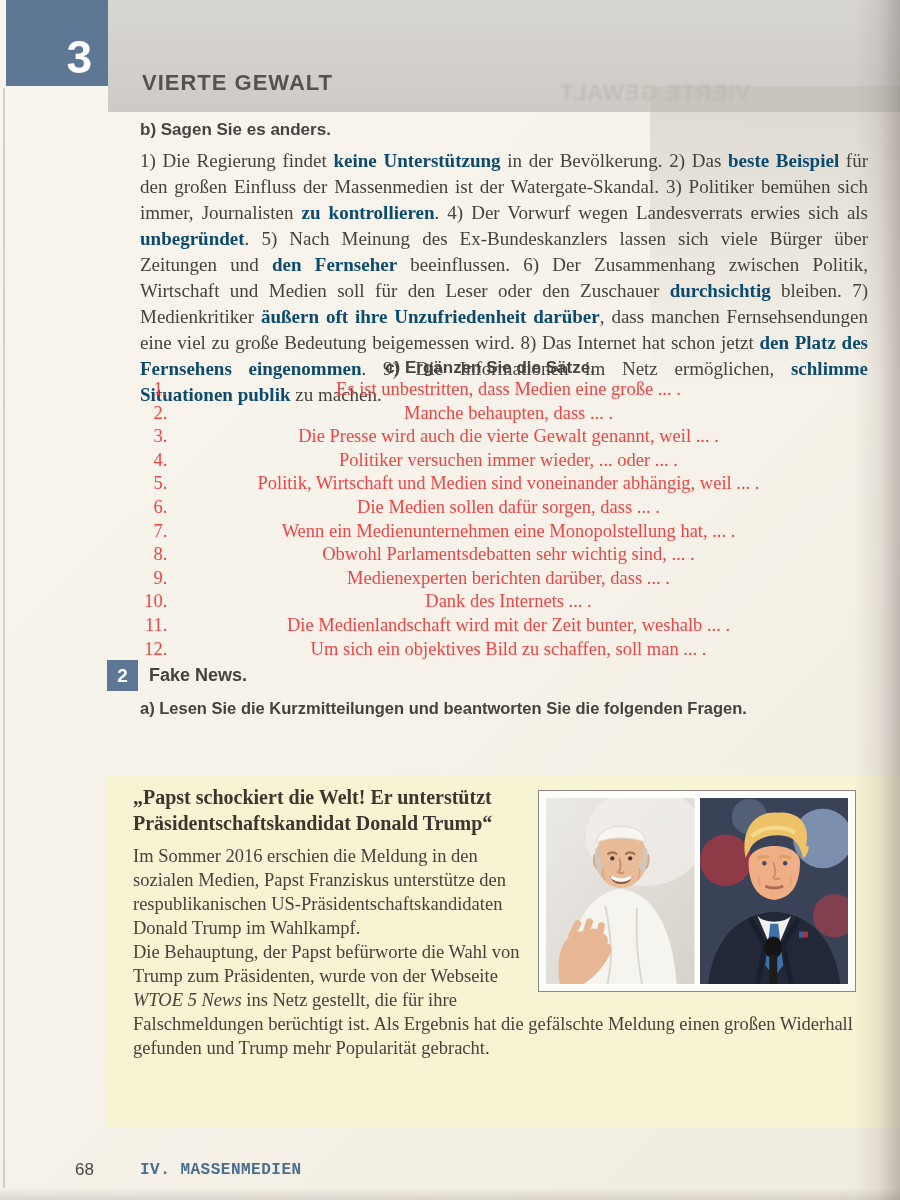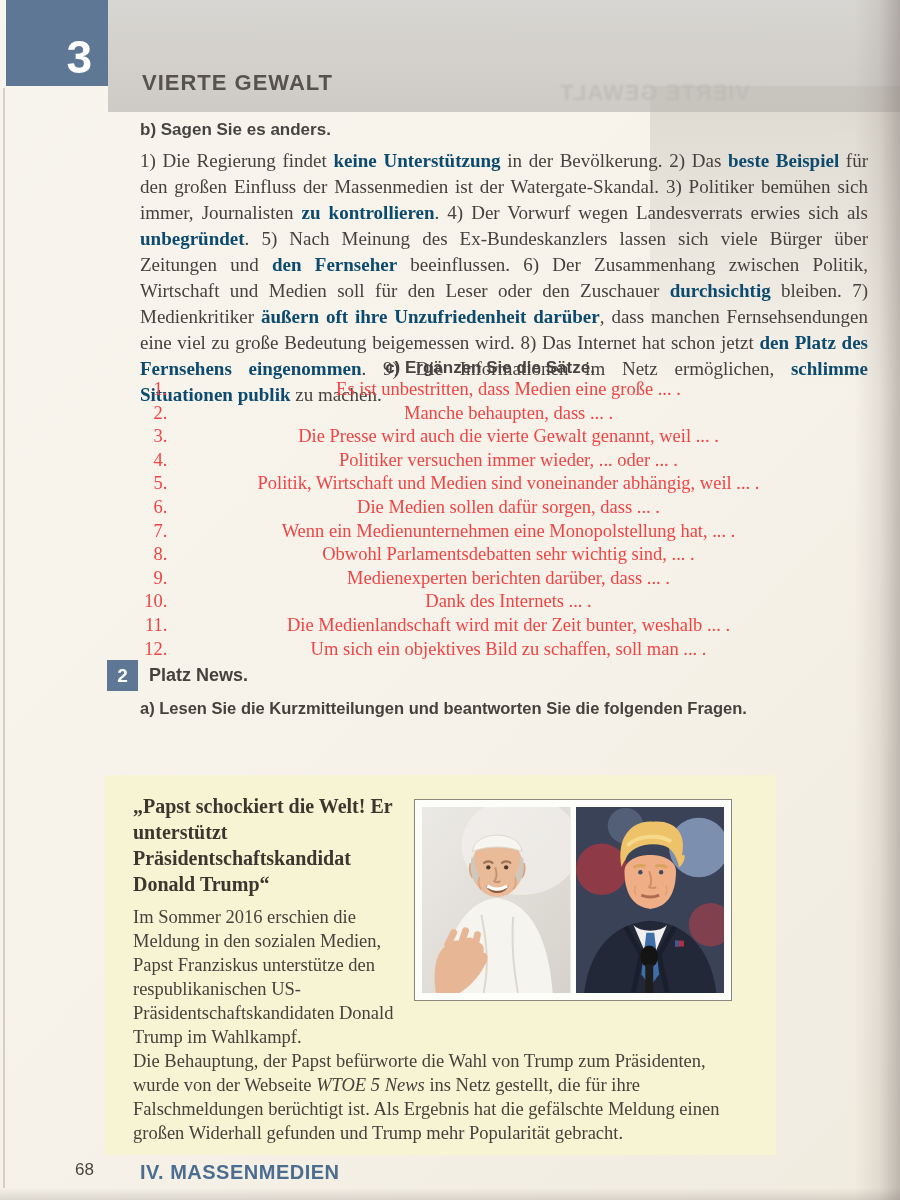--- a/index.html
+++ b/index.html
@@ -41,35 +41,35 @@
   
   .task2-row{position:absolute;left:107px;top:660px;display:flex;align-items:center;}
   .task-badge{width:31px;height:31px;background:#5d7795;color:#fff;font-family:"Liberation Sans",sans-serif;
     font-weight:bold;font-size:19px;display:flex;align-items:center;justify-content:center;}
   .task-title{font-family:"Liberation Sans",sans-serif;font-weight:bold;font-size:18px;color:#46413c;margin-left:11px;}
   .task-a-heading{position:absolute;left:140px;top:699px;font-family:"Liberation Sans",sans-serif;
     font-weight:bold;font-size:16.5px;color:#46413c;text-align:right;}
   .questions{position:absolute;left:140px;top:724px;font-family:"Liberation Sans",sans-serif;
     font-size:16.5px;line-height:25px;color:#54504b;}
   
-  .fake-news-box{position:absolute;left:105px;top:775px;width:671px;min-height:353px;background:#f7f4d4;
-    box-sizing:border-box;padding:18px 30px 10px 28px;}
+  .fake-news-box{position:absolute;left:105px;top:775px;width:795px;min-height:353px;background:#f7f4d4;
+    box-sizing:border-box;padding:9px 30px 10px 28px;}
   .photos-frame{float:right;width:318px;height:202px;margin:6px 14px 12px 18px;background:#fdfdfa;
     border:1px solid #8b867f;box-sizing:border-box;padding:7px;display:flex;gap:5px;}
   .photo{flex:1;overflow:hidden;}
   .photo svg{display:block;width:100%;height:100%;}
   .fn-headline{font-family:"Liberation Serif",serif;font-weight:bold;font-size:20px;line-height:26px;
     color:#3c362f;margin:0 0 8px 0;}
   .fn-para{font-size:18.5px;line-height:24px;color:#46413c;margin:0;}
   .fn-para .it{font-style:italic;}
   
   .footer-pagenum{position:absolute;left:75px;top:1160px;font-family:"Liberation Sans",sans-serif;
     font-size:17px;color:#4a443f;}
-  .footer-label{position:absolute;left:140px;top:1161px;font-family:Liberation Sans, sans-serif;
-    font-weight:bold;font-size:20px;letter-spacing:.5px;color:#4b6d8f;text-align:center;}
+  .footer-label{position:absolute;left:140px;top:1161px;font-family:Liberation Mono, monospace;
+    font-weight:bold;font-size:16px;letter-spacing:.5px;color:#4b6d8f;text-align:center;}
 </style>
 </head>
 <body>
 
 <div class="header">
   <div class="header-bar">
     <div class="header-title">VIERTE GEWALT</div>
     <div class="header-title-ghost">VIERTE GEWALT</div>
   </div>
   <div class="chapter-badge">3</div>
@@ -94,21 +94,21 @@
     <li>Obwohl Parlamentsdebatten sehr wichtig sind, ... .</li>
     <li>Medienexperten berichten darüber, dass ... .</li>
     <li>Dank des Internets ... .</li>
     <li>Die Medienlandschaft wird mit der Zeit bunter, weshalb ... .</li>
     <li>Um sich ein objektives Bild zu schaffen, soll man ... .</li>
   </ol>
 </div>
 
 <div class="task2-row">
   <div class="task-badge">2</div>
-  <div class="task-title">Platz News.</div>
+  <div class="task-title">Fake News.</div>
 </div>
 <div class="task-a-heading">a) Lesen Sie die Kurzmitteilungen und beantworten Sie die folgenden Fragen.</div>
 <div class="questions">
 </div>
 
 <div class="fake-news-box">
   <div class="photos-frame">
     <div class="photo">
       <svg viewBox="0 0 150 190" preserveAspectRatio="xMidYMid slice" role="img">
         <defs>

